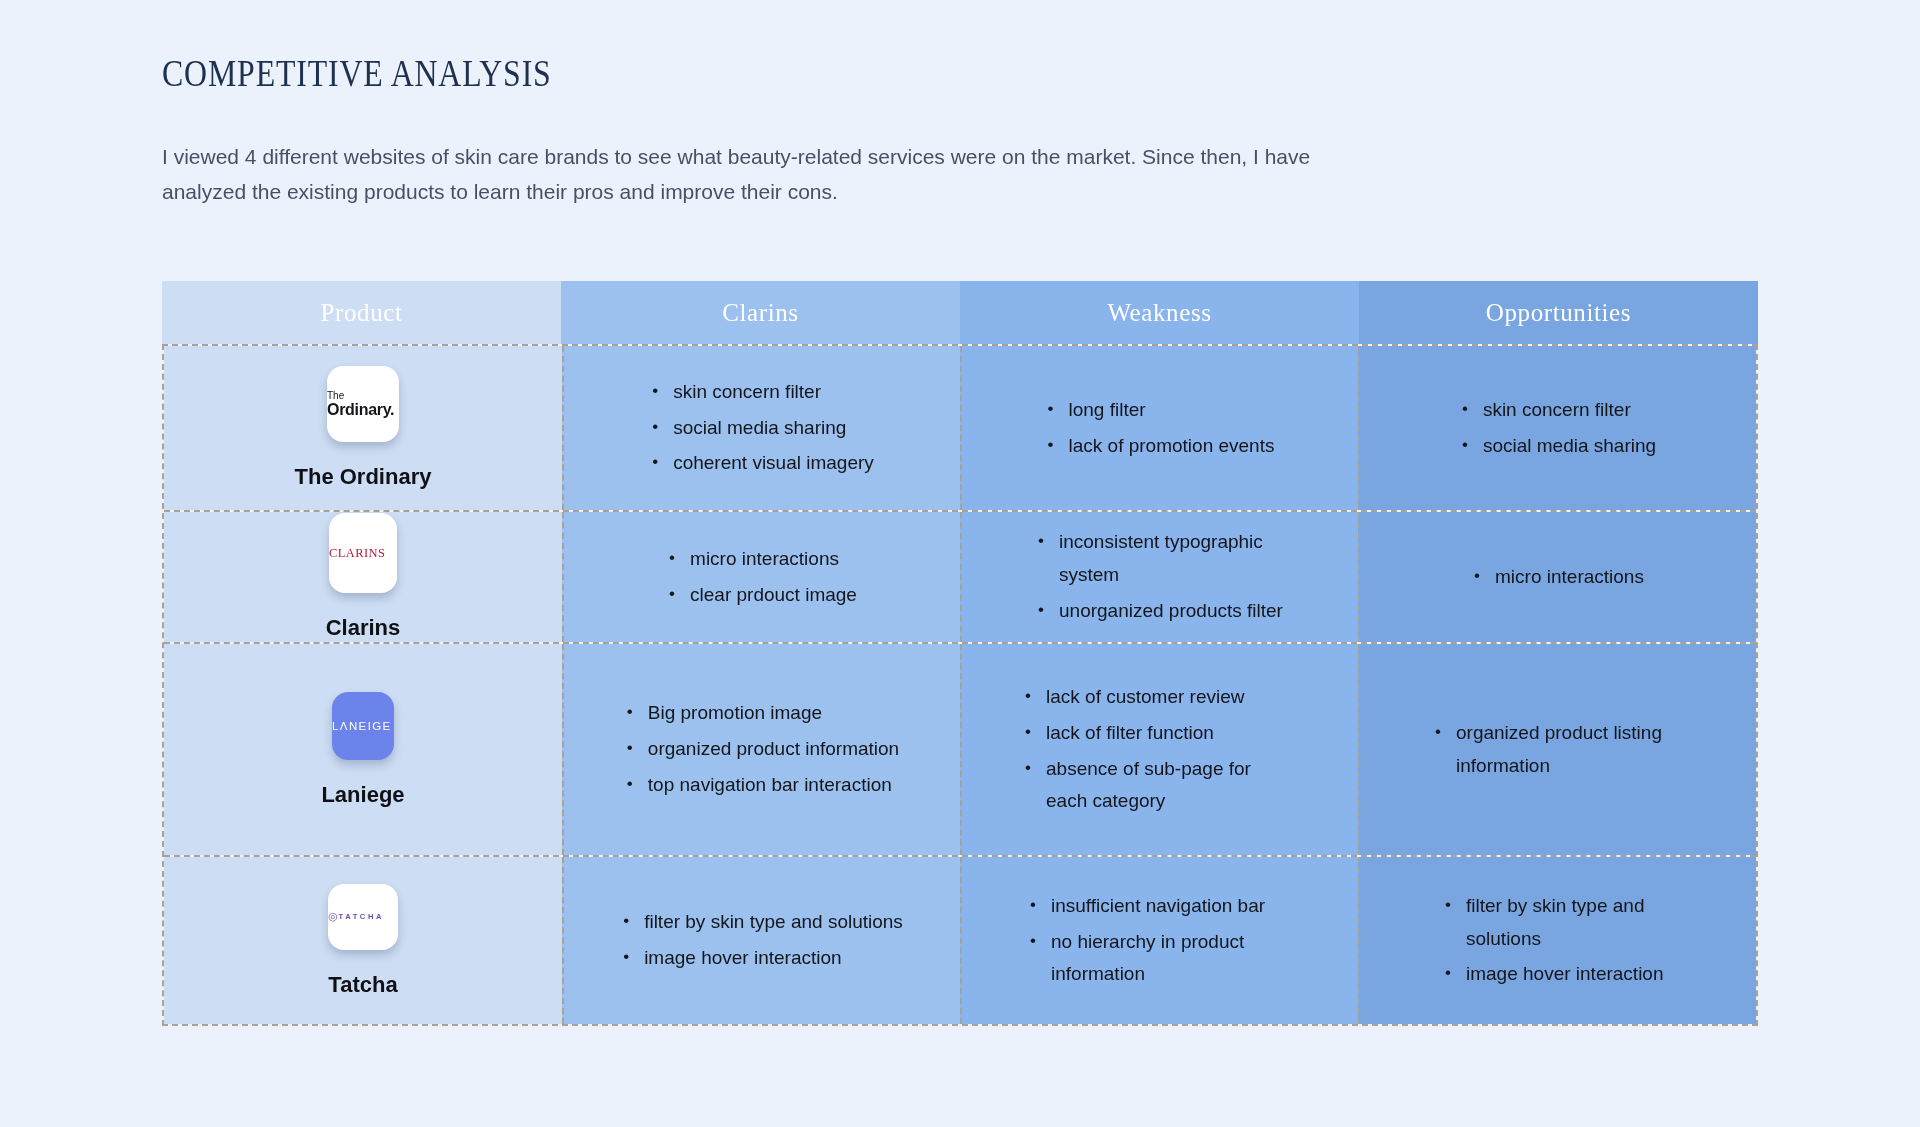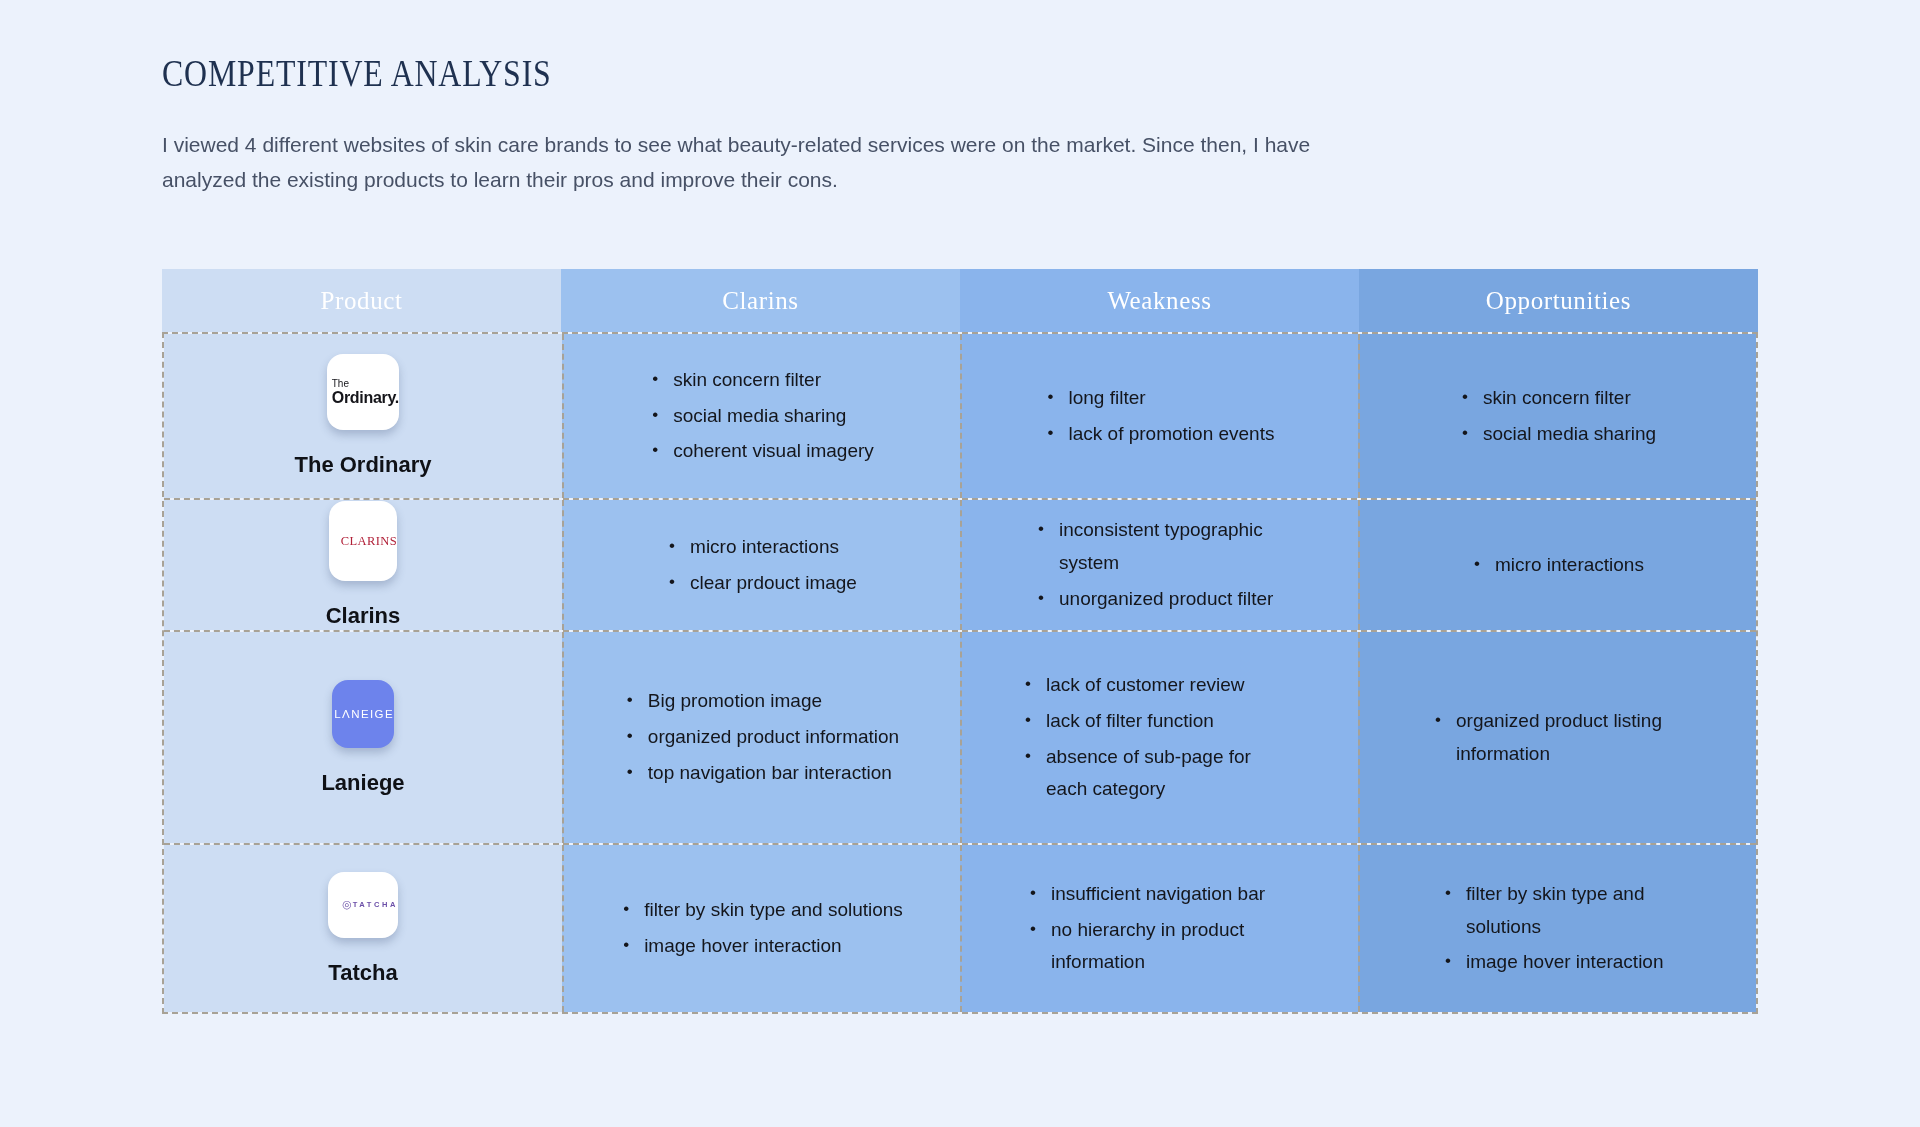--- a/index.html
+++ b/index.html
@@ -20,21 +20,21 @@
     font-family:"Liberation Serif", serif;
     font-weight:500;
     font-size:37px;
     letter-spacing:1px;
     color:var(--title);
     transform:scaleX(0.86);
     transform-origin:left center;
     white-space:nowrap;
   }
   .page-desc{
-    margin:32px 162px 0 162px;
+    margin:44px 162px 0 162px;
     max-width:1228px;
     font-size:21px;
     line-height:35px;
     color:var(--paragraph);
   }
   .ca-table{
     margin:72px 162px 0 162px;
     width:1596px;
   }
   .thead{
@@ -92,21 +92,21 @@
     font-size:17px;
   }
   
   .row-1 .cell-weaknesses ul{max-width:248px;}
   .row-2 .cell-weaknesses ul{max-width:274px;}
   .row-2 .cell-opportunities ul{max-width:250px;}
   .row-3 .cell-weaknesses ul{max-width:264px;}
   .row-3 .cell-opportunities ul{max-width:230px;}
   
   .logo{
-    display:flex;align-items:center;justify-content:flex-end;
+    display:flex;align-items:center;justify-content:flex-start;
     border-radius:16px;
     box-shadow:0 5px 9px rgba(60,80,120,0.28);
   }
   .logo-lines{display:flex;flex-direction:column;align-items:flex-start;}
   .logo-0{width:72px;height:76px;}
   .logo-0 .logo-line-0{font-size:10px;line-height:1.1;letter-spacing:0;}
   .logo-0 .logo-line-1{font-size:16px;font-weight:700;letter-spacing:-0.3px;line-height:1.1;}
   .logo-1{width:68px;height:80px;}
   .logo-1 .logo-line-0{font-family:"Liberation Serif", serif;font-size:12.5px;letter-spacing:0.4px;}
   .logo-2{width:62px;height:68px;}
@@ -179,21 +179,21 @@
     </div>
     <div class="cell cell-list cell-strengths">
       <ul>
             <li>micro interactions</li>
             <li>clear prdouct image</li>
           </ul>
     </div>
     <div class="cell cell-list cell-weaknesses">
       <ul>
             <li>inconsistent typographic system</li>
-            <li>unorganized product filter</li>
+            <li>unorganized products filter</li>
           </ul>
     </div>
     <div class="cell cell-list cell-opportunities">
       <ul>
             <li>micro interactions</li>
           </ul>
     </div>
   </div>
 
   <div class="trow row-2">

